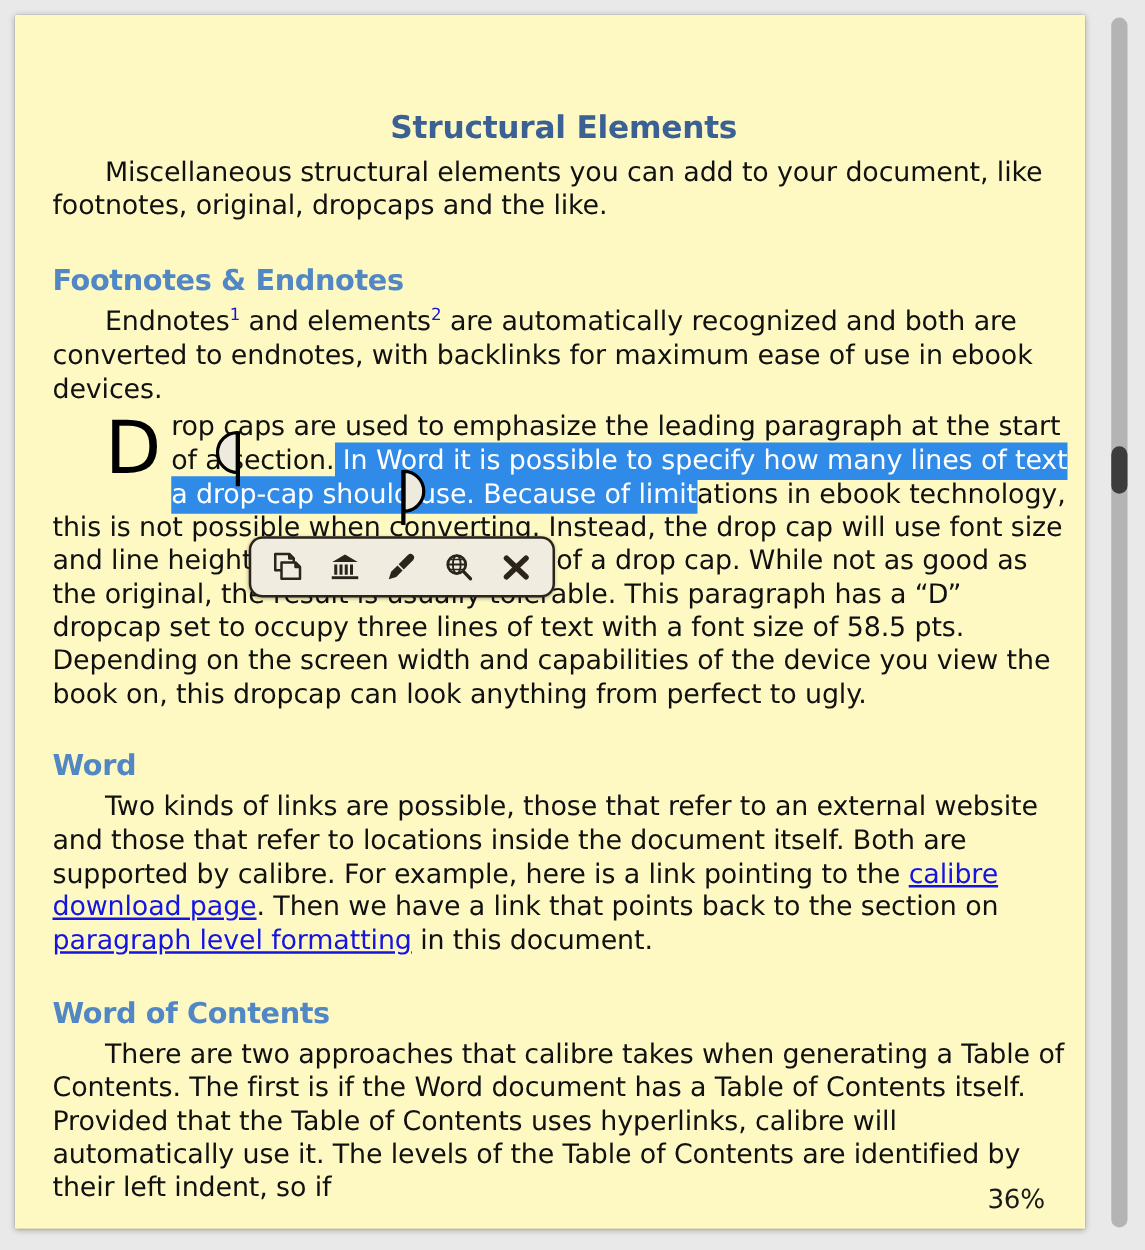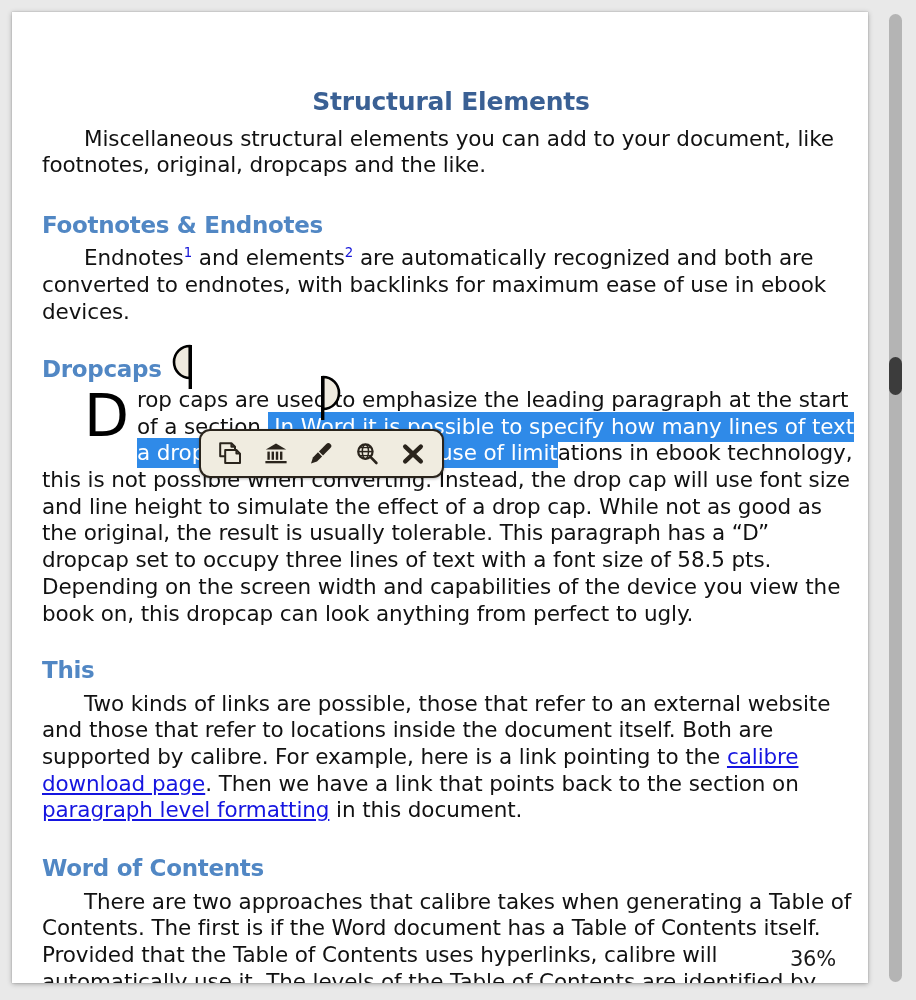--- a/index.html
+++ b/index.html
@@ -20,21 +20,21 @@
     overflow: hidden;
   }
 
   
   #page-sheet {
     position: absolute;
     left: 12px;
     top: 12px;
     width: 856px;
     height: 971px;
-    background: #ffffff;
+    background: #fef9c3;
     box-shadow: 0 1px 5px rgba(0,0,0,0.30), 0 0 1px rgba(0,0,0,0.25);
     overflow: hidden;
   }
 
   #page-content {
     position: absolute;
     left: 30px;
     top: 0px;
     width: 818px;
     font-family: "DejaVu Sans", sans-serif;
@@ -191,27 +191,26 @@
     <div id="page-content">
 
       <h1 class="doc-title">Structural Elements</h1>
 
       <p class="body indent" style="margin-top:10px;">Miscellaneous structural elements you can add to your document, like footnotes, original, dropcaps and the like.</p>
 
       <h2 class="section-head" style="margin-top:33px;">Footnotes &amp; Endnotes</h2>
 
       <p class="body indent" style="margin-top:7px;"><span>Endnotes</span><sup class="fn">1</sup><span> and elements</span><sup class="fn">2</sup><span> are automatically recognized and both are converted to endnotes, with backlinks for maximum ease of use in ebook devices.</span></p>
 
-      <h2 class="section-head" style="margin-top:31px;">Dropcaps</h2>
 
       <div class="dropcap-para" style="margin-top:4px;">
         <span class="dropcap-letter">D</span><span>rop caps are used to emphasize the leading paragraph at the start of a section.</span><span class="sel"> In Word it is possible to specify how many lines of text a drop-cap should use. Because of limit</span><span>ations in ebook technology, this is not possible when converting.  Instead, the drop cap will use font size and line height to simulate the effect of a drop cap. While not as good as the original, the result is usually tolerable. This paragraph has a “D” dropcap set to occupy three lines of text with a font size of 58.5 pts. Depending on the screen width and capabilities of the device you view the book on, this dropcap can look anything from perfect to ugly.</span>
       </div>
 
-      <h2 class="section-head" style="margin-top:30px;">This</h2>
+      <h2 class="section-head" style="margin-top:30px;">Word</h2>
 
       <p class="body indent" style="margin-top:7px;"><span>Two kinds of links are possible, those that refer to an external website and those that refer to locations inside the document itself. Both are supported by calibre. For example, here is a link pointing to the </span><a class="doclink" href="#">calibre download page</a><span>. Then we have a link that points back to the section on </span><a class="doclink" href="#">paragraph level formatting</a><span> in this document.</span></p>
 
       <h2 class="section-head" style="margin-top:31px;">Word of Contents</h2>
 
       <p class="body indent" style="margin-top:7px;">There are two approaches that calibre takes when generating a Table of Contents. The first is if the Word document has a Table of Contents itself. Provided that the Table of Contents uses hyperlinks, calibre will automatically use it. The levels of the Table of Contents are identified by their left indent, so if</p>
 
     </div>
 
     <div id="progress-label">36%</div>

